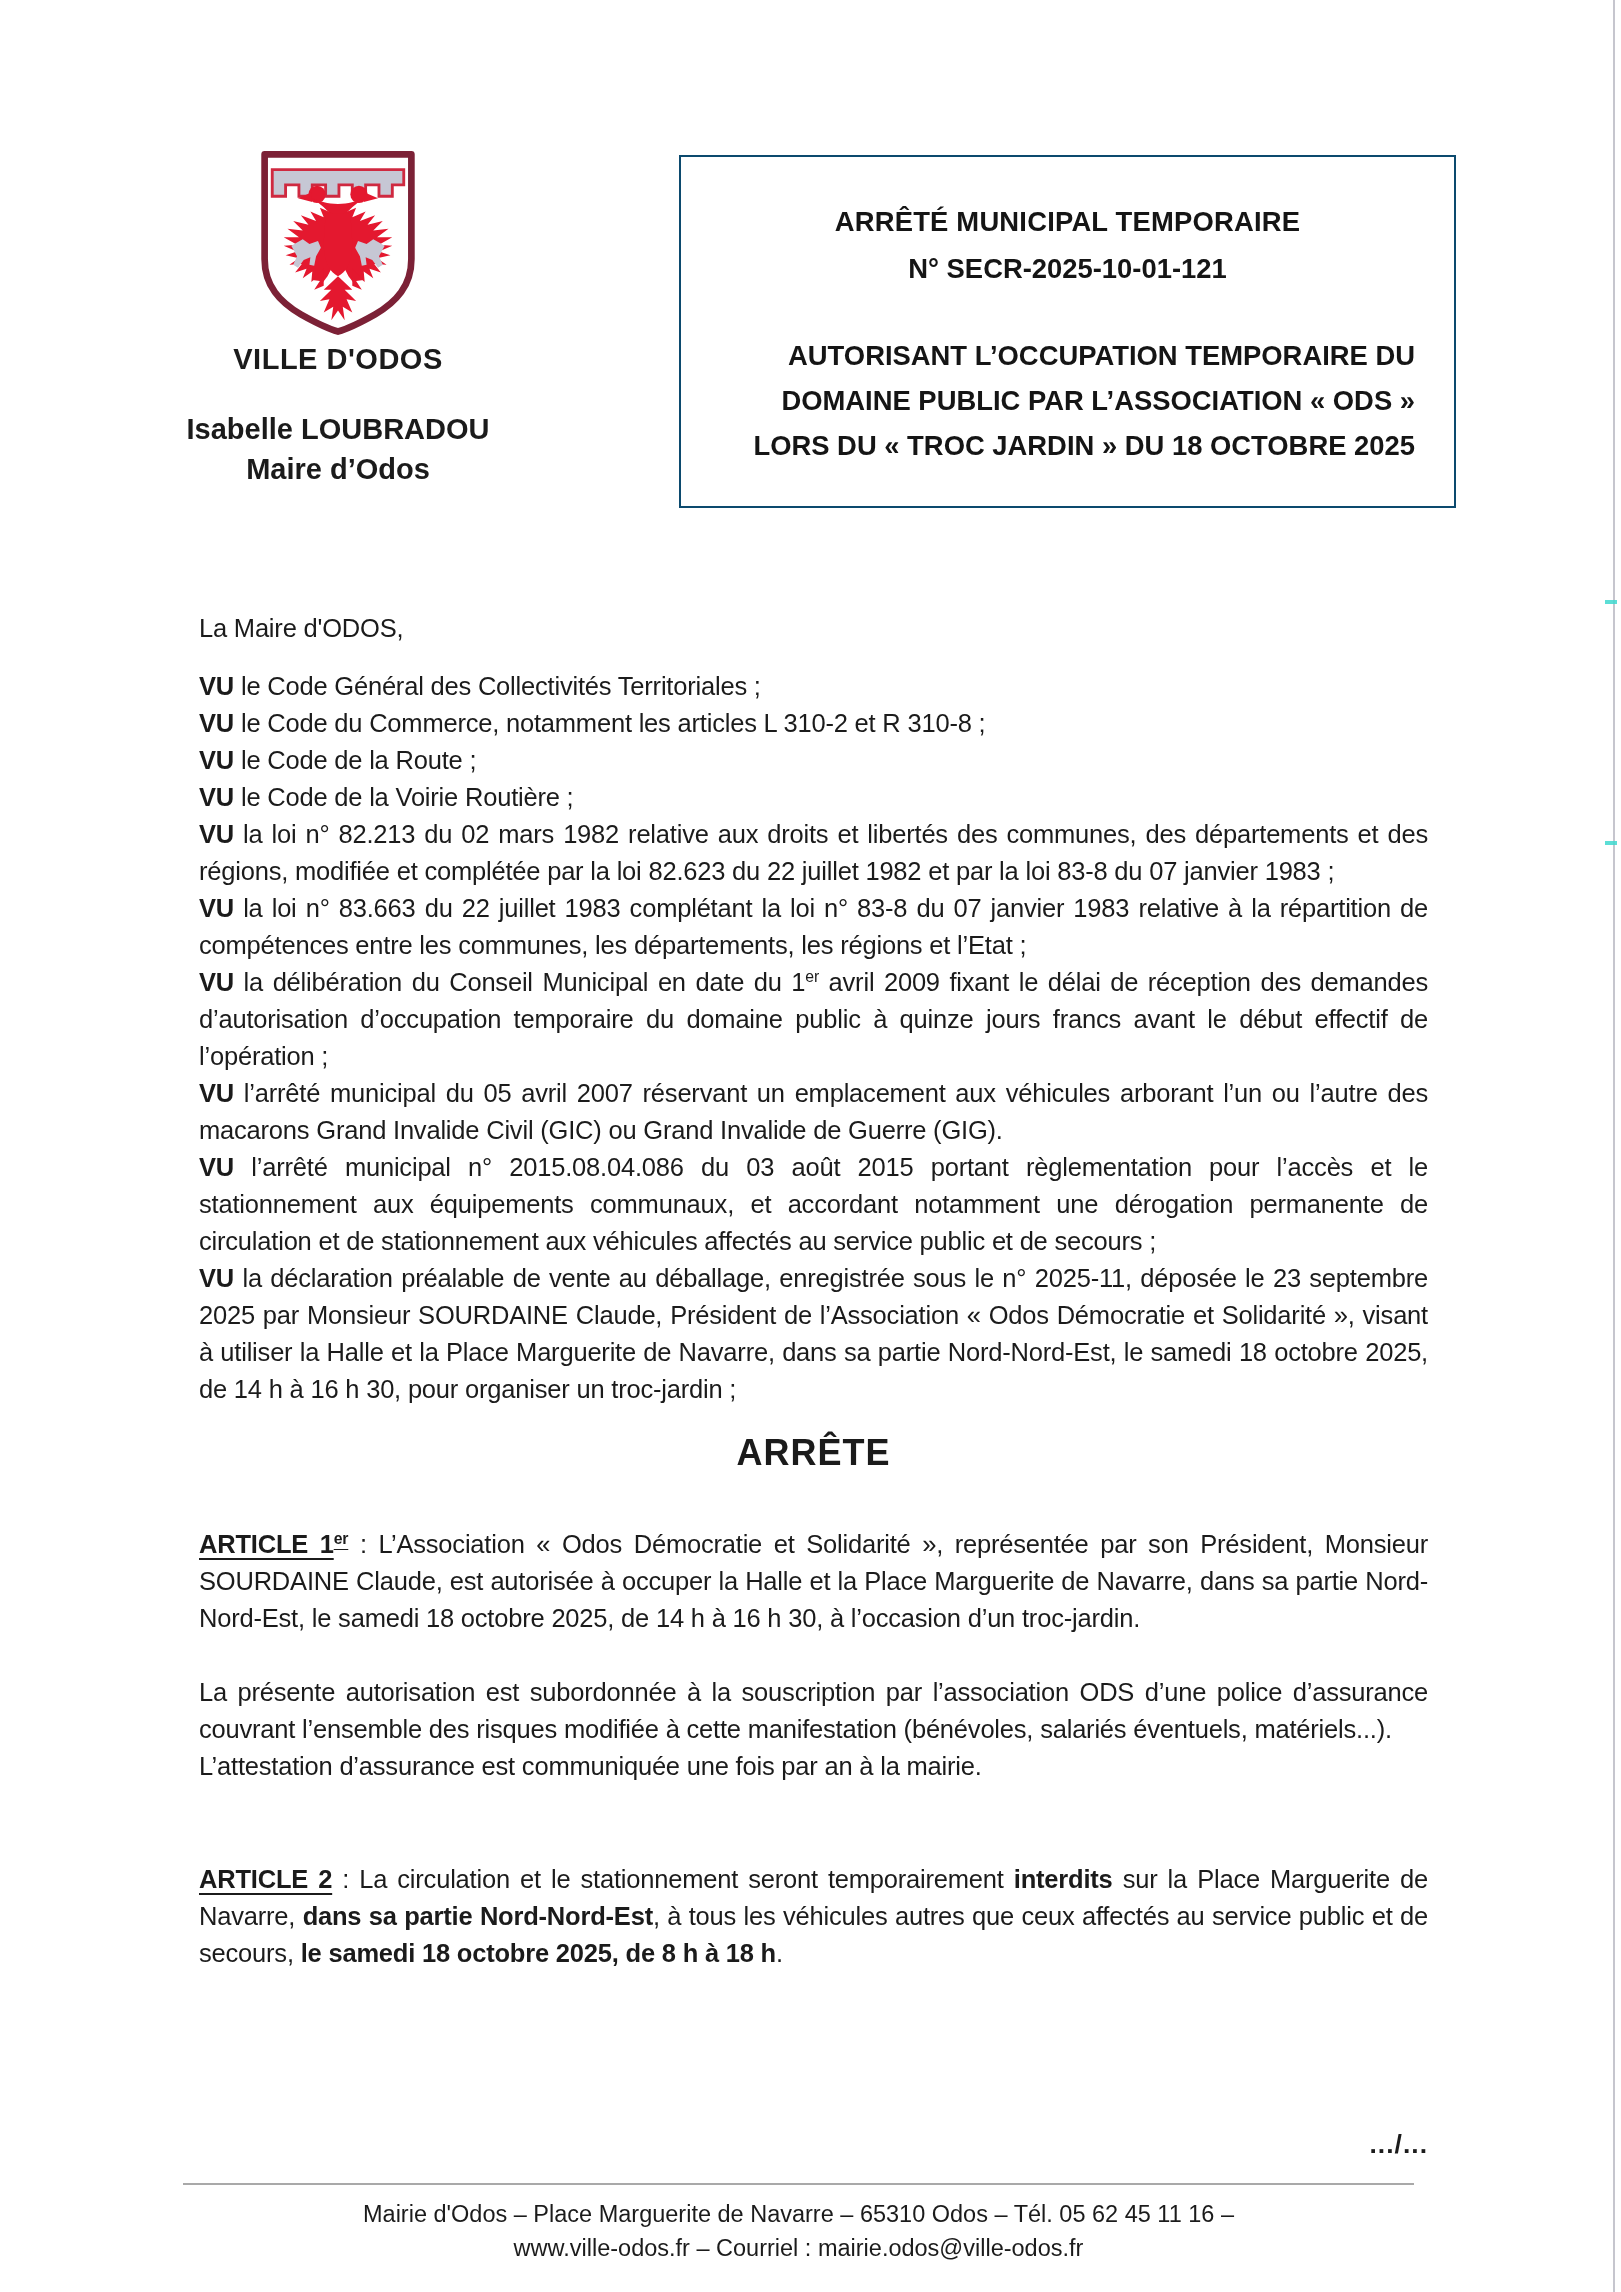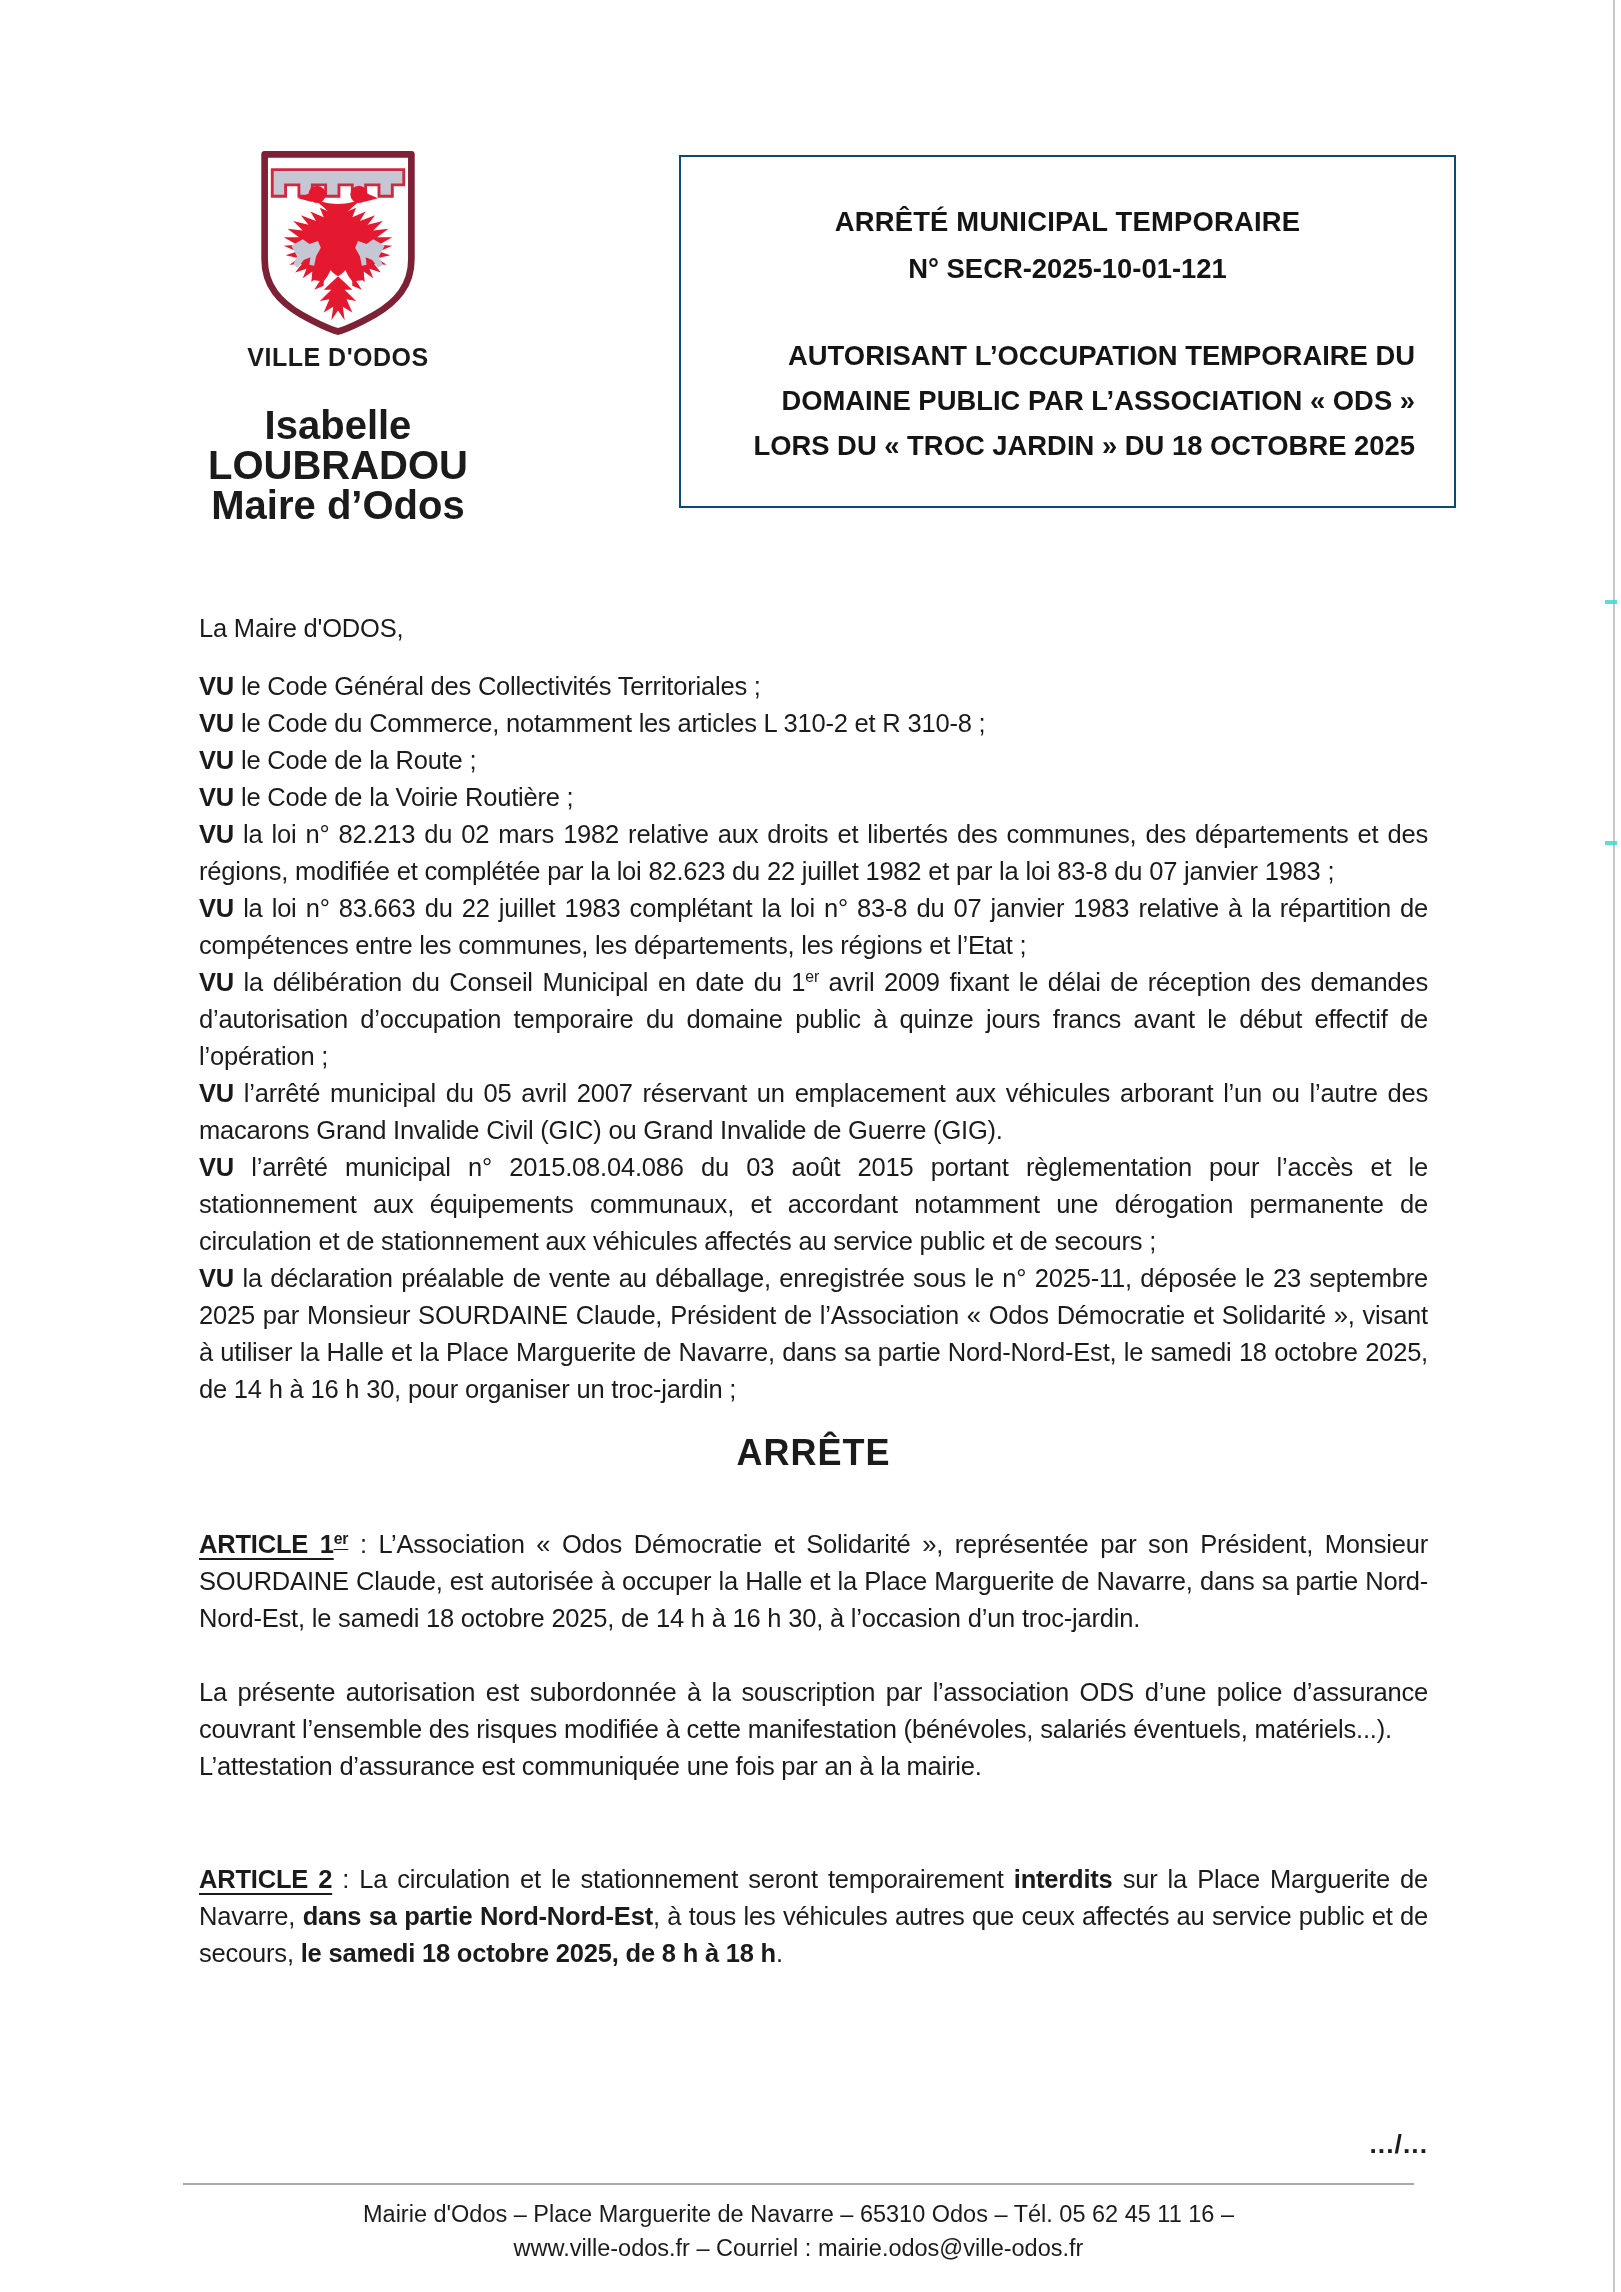--- a/index.html
+++ b/index.html
@@ -8,22 +8,22 @@
     width:1621px;height:2293px;
     background:#ffffff;
     font-family:"Liberation Sans", sans-serif;
     color:#1b1b1b;
     overflow:hidden;
     margin:0 auto;
   }
   
   .header-left{position:absolute;left:147px;top:145px;width:382px;text-align:center;}
   .coa{display:block;margin:0 auto;}
-  .city{font-weight:bold;font-size:25px;margin-top:3.9px;letter-spacing:0.5px;}
-  .mayor{margin-top:33px;font-weight:bold;font-size:40px;line-height:40px;}
+  .city{font-weight:bold;font-size:29px;margin-top:3.9px;letter-spacing:0.5px;}
+  .mayor{margin-top:33px;font-weight:bold;font-size:29px;line-height:40px;}
   
   .title-box{
     position:absolute;left:679px;top:155px;width:777px;height:353px;
     border:2px solid #0c4a6e;box-sizing:border-box;
     text-align:center;font-weight:bold;font-size:27.4px;color:#151515;
   }
   .title-box .t1{margin-top:41px;line-height:47px;letter-spacing:0.2px;}
   .title-box .t2{line-height:47px;}
   .title-box .subject{margin:41px 39px 0;line-height:45px;text-align:right;}
   

